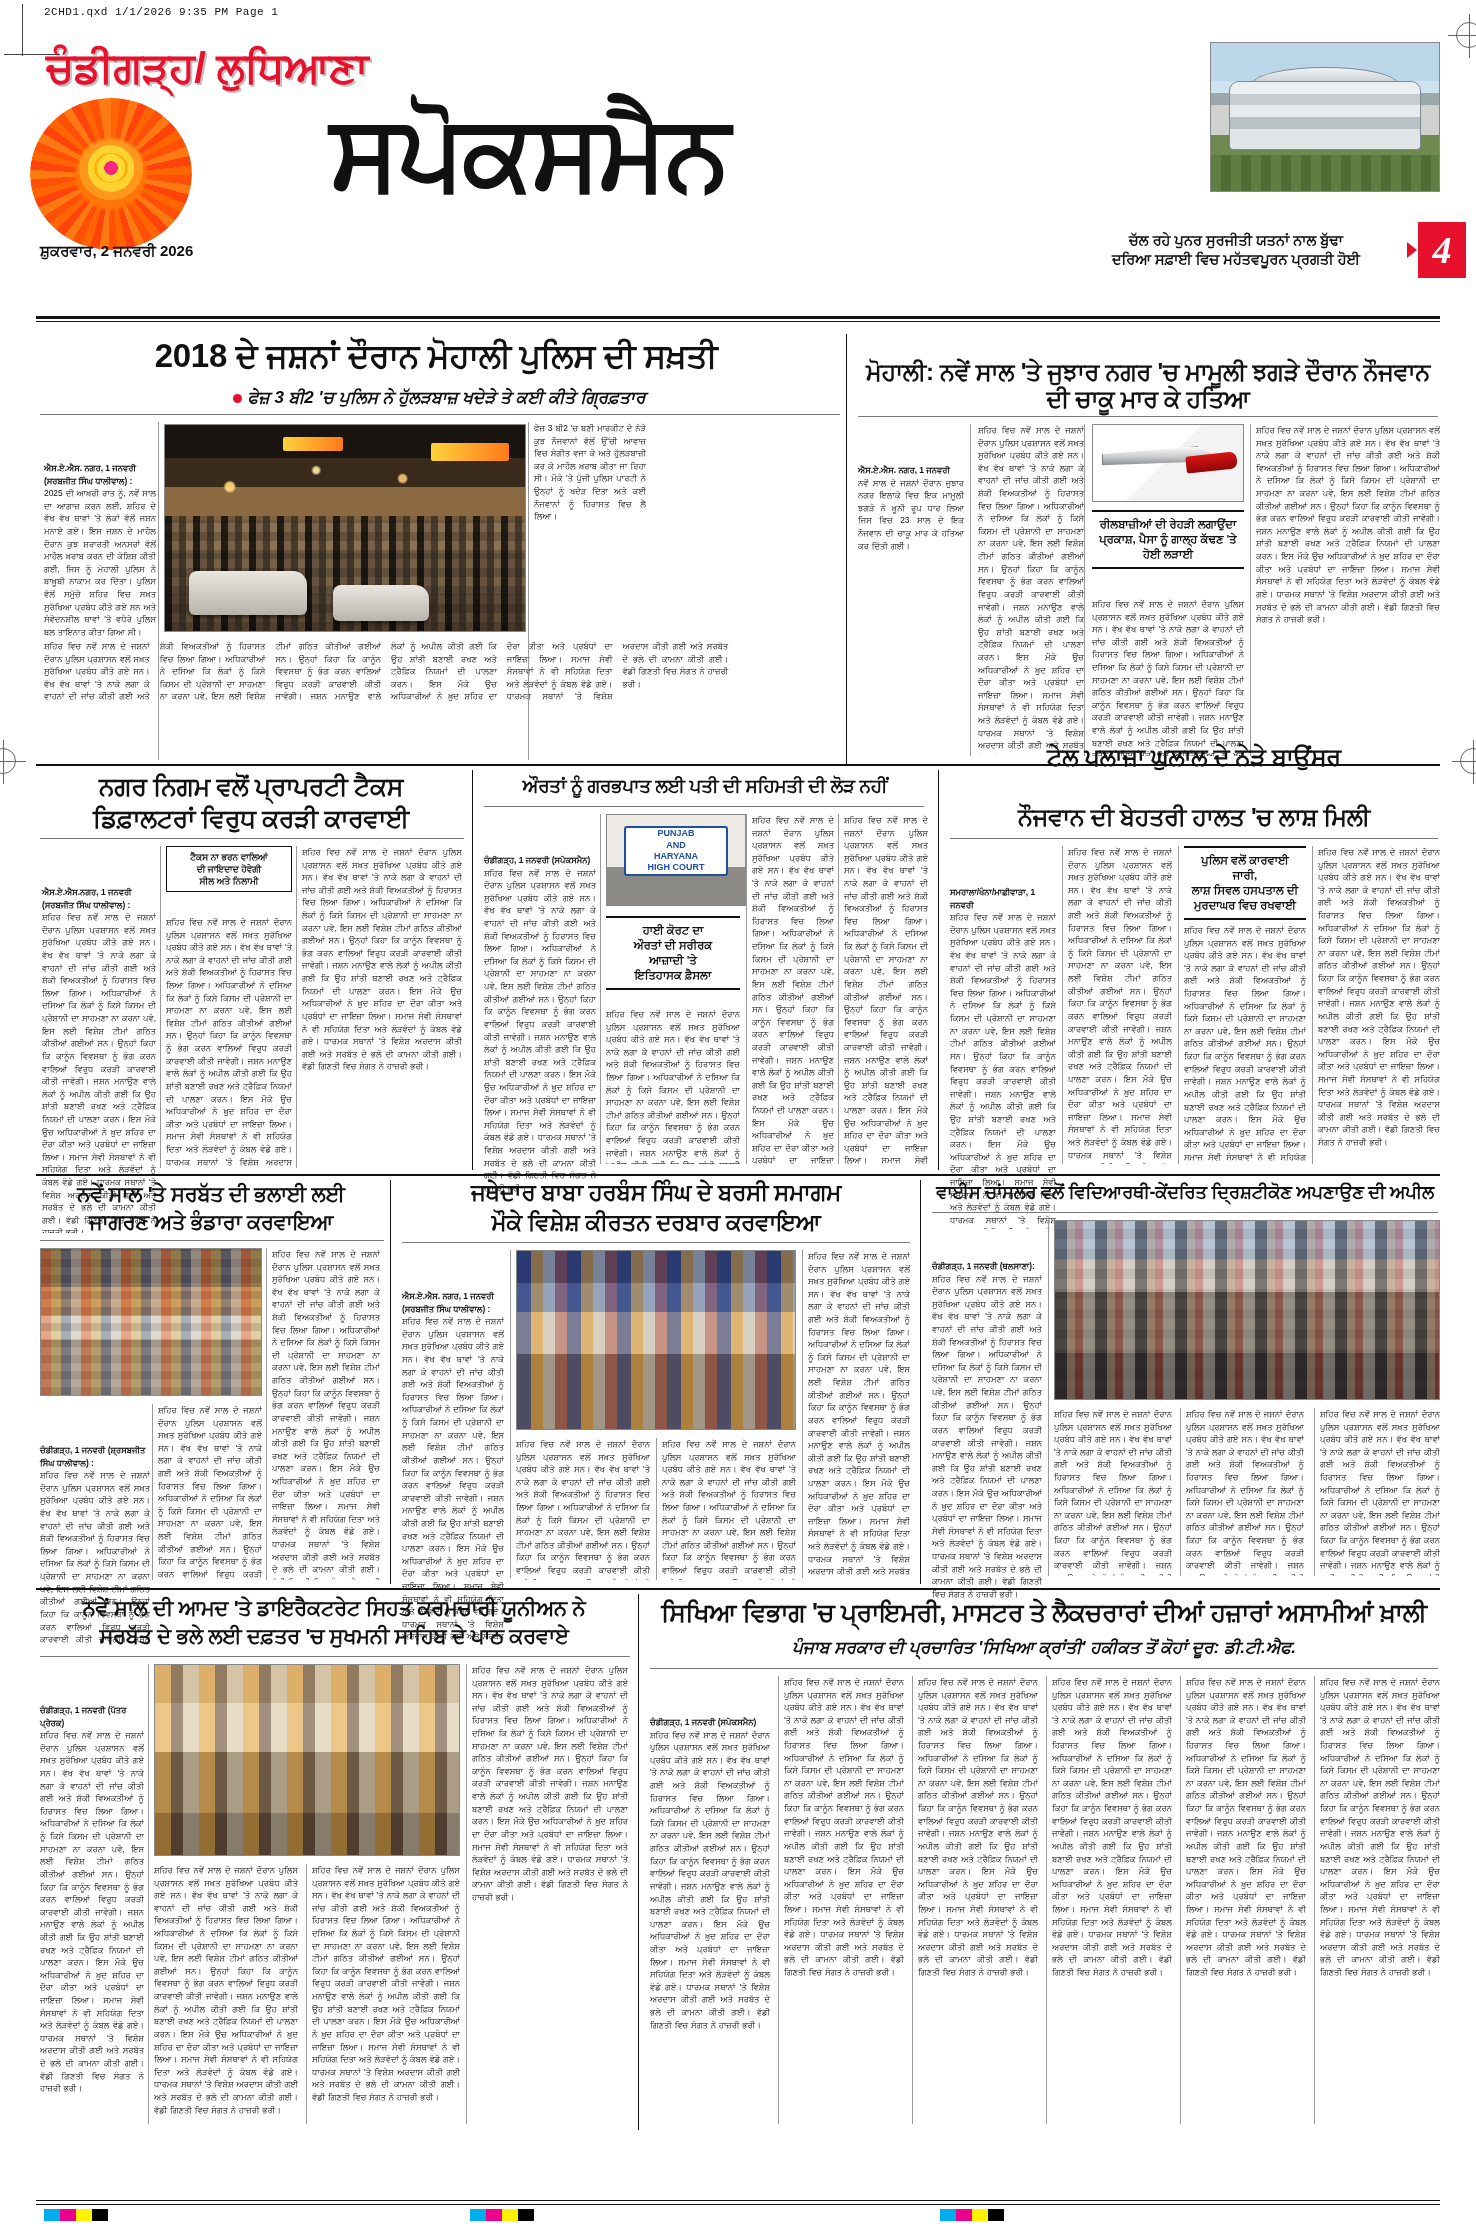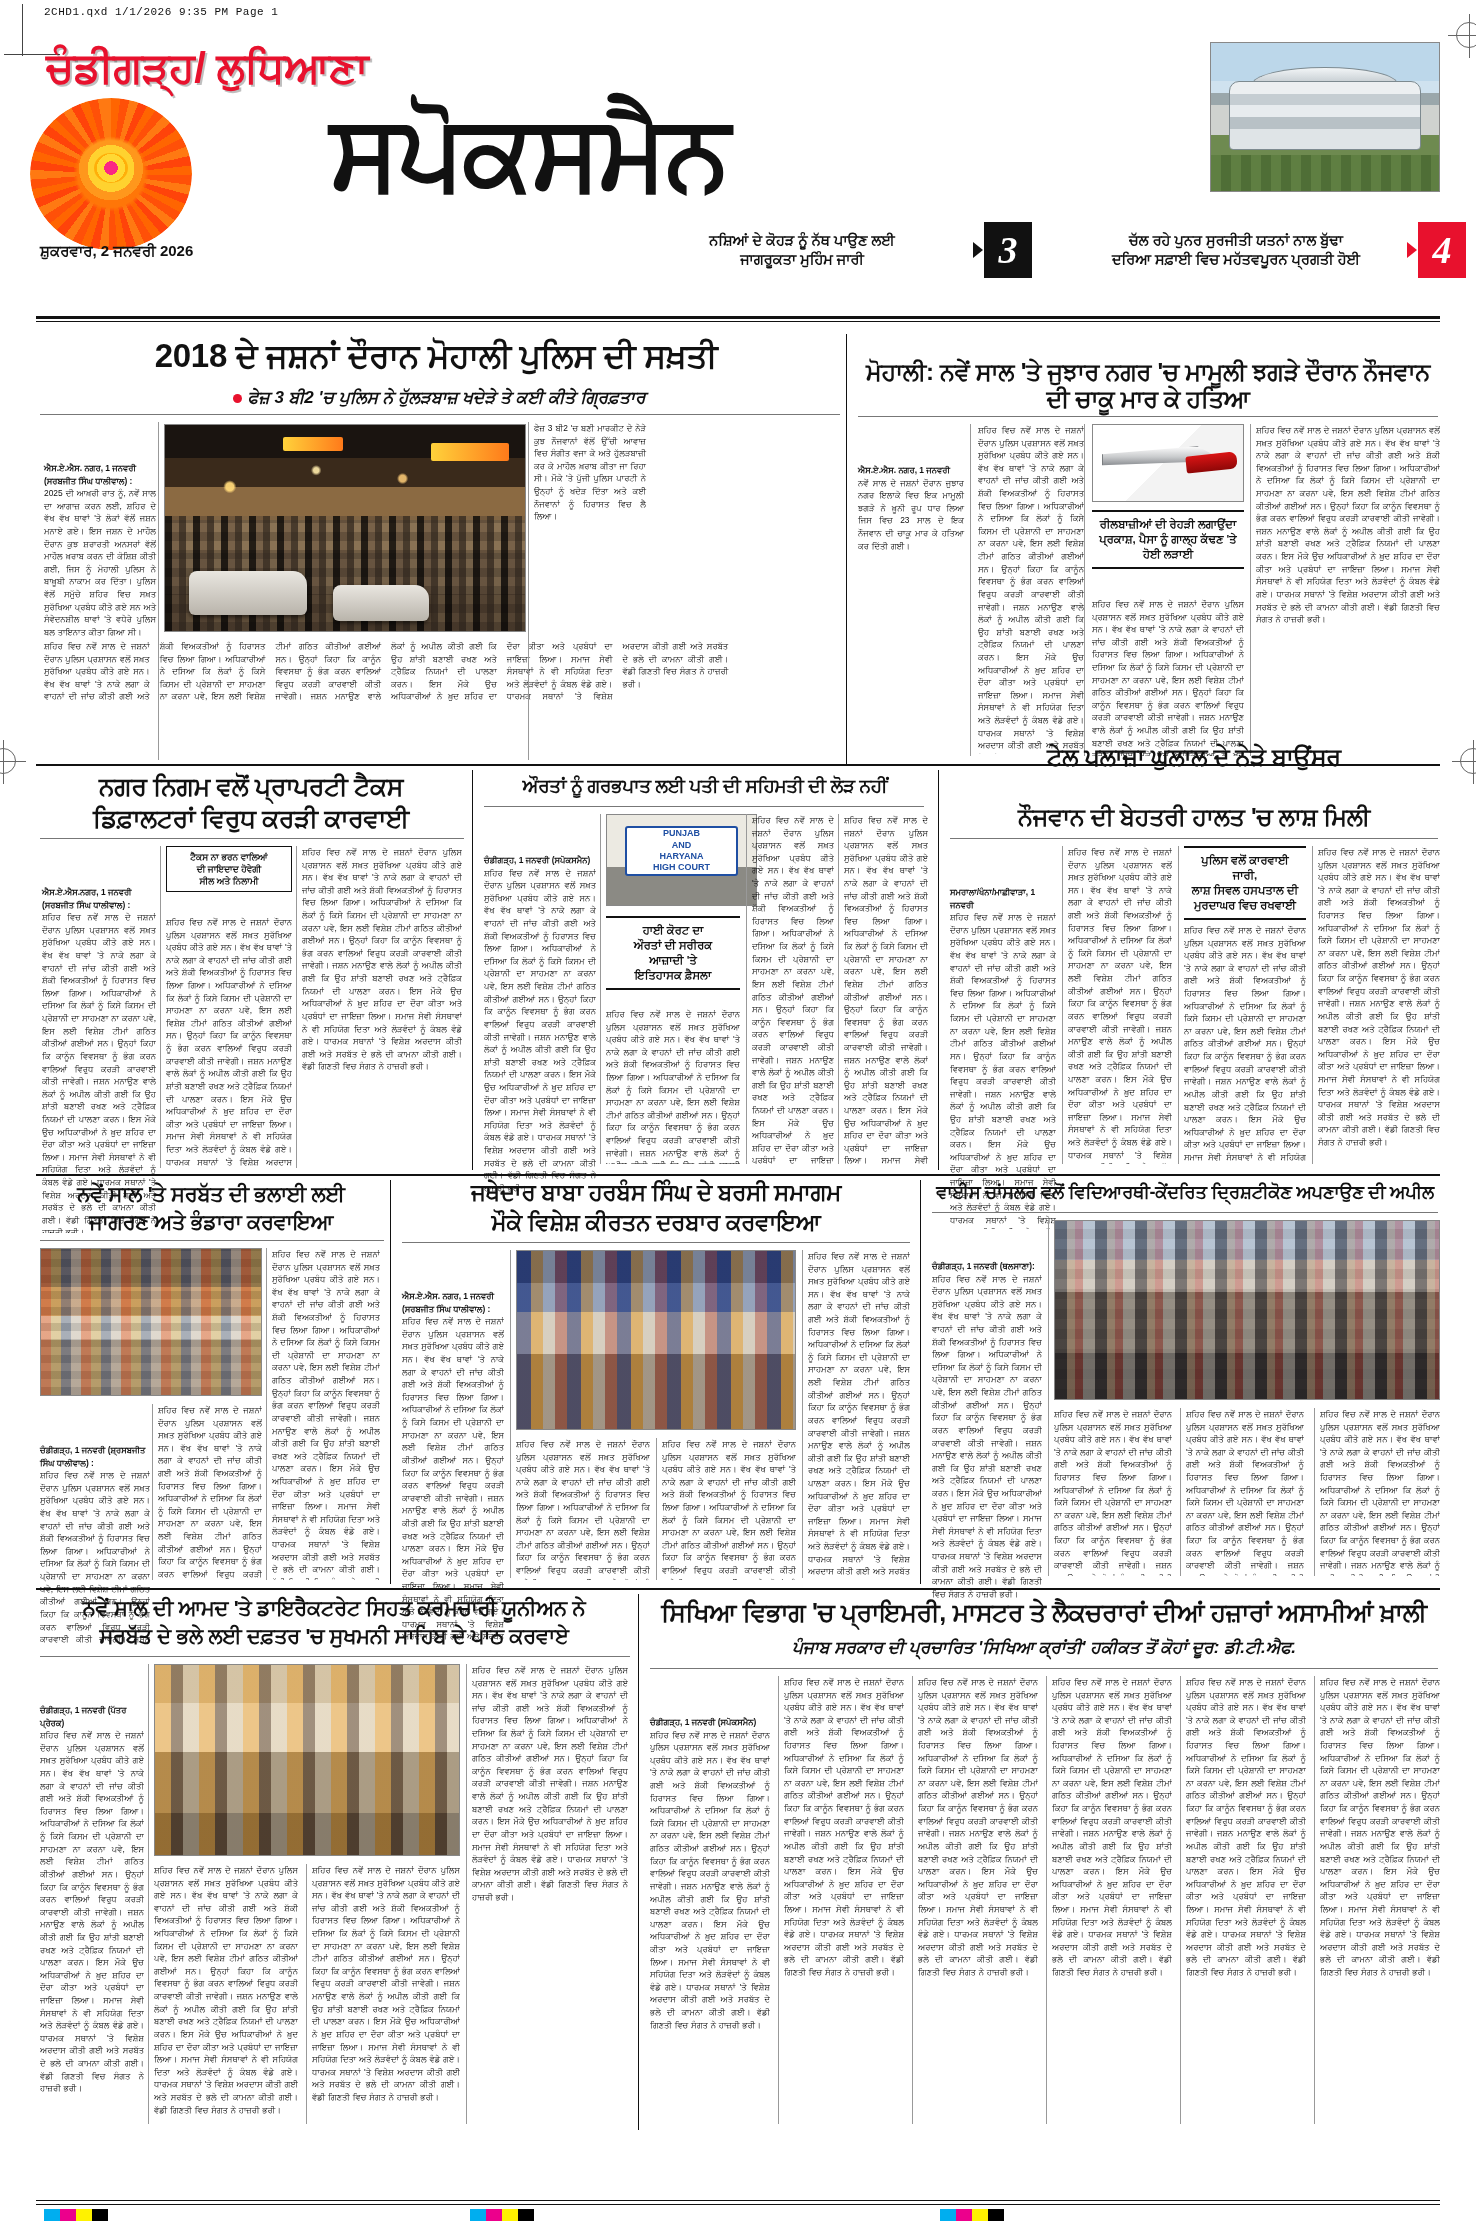--- a/index.html
+++ b/index.html
@@ -289,28 +289,20 @@
   <div class="dateline">ਸ਼ੁਕਰਵਾਰ, 2 ਜਨਵਰੀ 2026</div>
 
   <div class="photo ph-dome" style="left:1210px; top:-2px; width:230px; height:150px;">
     <div class="domeTop"></div>
     <div class="domeBody"></div>
     <div class="ground"></div>
   </div>
 
   <div class="teasers">
 
-    <div class="teaser" style="left:432px; width:400px;">
-      <div style="flex:1;">
-        <div class="teaser-text">ਨਸ਼ਿਆਂ ਦੇ ਕੋਹੜ ਨੂੰ ਨੱਥ ਪਾਉਣ ਲਈ</div>
-        <div class="teaser-text">ਜਾਗਰੂਕਤਾ ਮੁਹਿੰਮ ਜਾਰੀ</div>
-      </div>
-      <div class="teaser-arrow arr-black"></div>
-      <div class="teaser-num tn-black">3</div>
-    </div>
 
     <div class="teaser" style="left:866px; width:400px;">
       <div style="flex:1;">
         <div class="teaser-text">ਚੱਲ ਰਹੇ ਪੁਨਰ ਸੁਰਜੀਤੀ ਯਤਨਾਂ ਨਾਲ ਬੁੱਢਾ</div>
         <div class="teaser-text">ਦਰਿਆ ਸਫ਼ਾਈ ਵਿਚ ਮਹੱਤਵਪੂਰਨ ਪ੍ਰਗਤੀ ਹੋਈ</div>
       </div>
       <div class="teaser-arrow arr-red"></div>
       <div class="teaser-num tn-red">4</div>
     </div>
   </div>
@@ -413,21 +405,21 @@
 <div class="vrule" style="left:472px; top:770px; height:400px; background:#111;"></div>
 
 <div class="hl" style="position:absolute; left:482px; top:776px; width:446px; font-size:18.5px;">ਔਰਤਾਂ ਨੂੰ ਗਰਭਪਾਤ ਲਈ ਪਤੀ ਦੀ ਸਹਿਮਤੀ ਦੀ ਲੋੜ ਨਹੀਂ</div>
 <div class="hrule-thin" style="left:484px; top:806px; width:440px;"></div>
 
 <div class="col" style="left:484px; top:814px; width:112px;">
   <div class="byline">ਚੰਡੀਗੜ੍ਹ, 1 ਜਨਵਰੀ (ਸਪੋਕਸਮੈਨ)</div>
   <div class="body-text" style="height:350px; overflow:hidden;">ਸ਼ਹਿਰ ਵਿਚ ਨਵੇਂ ਸਾਲ ਦੇ ਜਸ਼ਨਾਂ ਦੌਰਾਨ ਪੁਲਿਸ ਪ੍ਰਸ਼ਾਸਨ ਵਲੋਂ ਸਖ਼ਤ ਸੁਰੱਖਿਆ ਪ੍ਰਬੰਧ ਕੀਤੇ ਗਏ ਸਨ। ਵੱਖ ਵੱਖ ਥਾਵਾਂ 'ਤੇ ਨਾਕੇ ਲਗਾ ਕੇ ਵਾਹਨਾਂ ਦੀ ਜਾਂਚ ਕੀਤੀ ਗਈ ਅਤੇ ਸ਼ੱਕੀ ਵਿਅਕਤੀਆਂ ਨੂੰ ਹਿਰਾਸਤ ਵਿਚ ਲਿਆ ਗਿਆ। ਅਧਿਕਾਰੀਆਂ ਨੇ ਦਸਿਆ ਕਿ ਲੋਕਾਂ ਨੂੰ ਕਿਸੇ ਕਿਸਮ ਦੀ ਪ੍ਰੇਸ਼ਾਨੀ ਦਾ ਸਾਹਮਣਾ ਨਾ ਕਰਨਾ ਪਵੇ, ਇਸ ਲਈ ਵਿਸ਼ੇਸ਼ ਟੀਮਾਂ ਗਠਿਤ ਕੀਤੀਆਂ ਗਈਆਂ ਸਨ। ਉਨ੍ਹਾਂ ਕਿਹਾ ਕਿ ਕਾਨੂੰਨ ਵਿਵਸਥਾ ਨੂੰ ਭੰਗ ਕਰਨ ਵਾਲਿਆਂ ਵਿਰੁਧ ਕਰੜੀ ਕਾਰਵਾਈ ਕੀਤੀ ਜਾਵੇਗੀ। ਜਸ਼ਨ ਮਨਾਉਣ ਵਾਲੇ ਲੋਕਾਂ ਨੂੰ ਅਪੀਲ ਕੀਤੀ ਗਈ ਕਿ ਉਹ ਸ਼ਾਂਤੀ ਬਣਾਈ ਰਖਣ ਅਤੇ ਟ੍ਰੈਫ਼ਿਕ ਨਿਯਮਾਂ ਦੀ ਪਾਲਣਾ ਕਰਨ। ਇਸ ਮੌਕੇ ਉਚ ਅਧਿਕਾਰੀਆਂ ਨੇ ਖ਼ੁਦ ਸ਼ਹਿਰ ਦਾ ਦੌਰਾ ਕੀਤਾ ਅਤੇ ਪ੍ਰਬੰਧਾਂ ਦਾ ਜਾਇਜ਼ਾ ਲਿਆ। ਸਮਾਜ ਸੇਵੀ ਸੰਸਥਾਵਾਂ ਨੇ ਵੀ ਸਹਿਯੋਗ ਦਿਤਾ ਅਤੇ ਲੋੜਵੰਦਾਂ ਨੂੰ ਕੰਬਲ ਵੰਡੇ ਗਏ। ਧਾਰਮਕ ਸਥਾਨਾਂ 'ਤੇ ਵਿਸ਼ੇਸ਼ ਅਰਦਾਸ ਕੀਤੀ ਗਈ ਅਤੇ ਸਰਬੱਤ ਦੇ ਭਲੇ ਦੀ ਕਾਮਨਾ ਕੀਤੀ ਗਈ। ਵੱਡੀ ਗਿਣਤੀ ਵਿਚ ਸੰਗਤ ਨੇ ਹਾਜ਼ਰੀ ਭਰੀ।</div>
 </div>
 
-<div class="photo ph-court" style="left:606px; top:814px; width:151px; height:92px;padding-left:8px;">
+<div class="photo ph-court" style="left:606px; top:814px; width:140px; height:92px;padding-left:8px;">
   <div class="board">
     <span>PUNJAB</span>
     <span>AND</span>
     <span>HARYANA</span>
     <span>HIGH COURT</span>
   </div>
 </div>
 
 <div class="kicker-box" style="left:606px; top:916px; width:134px;">
   <div class="k-txt k-red">ਹਾਈ ਕੋਰਟ ਦਾ</div>

